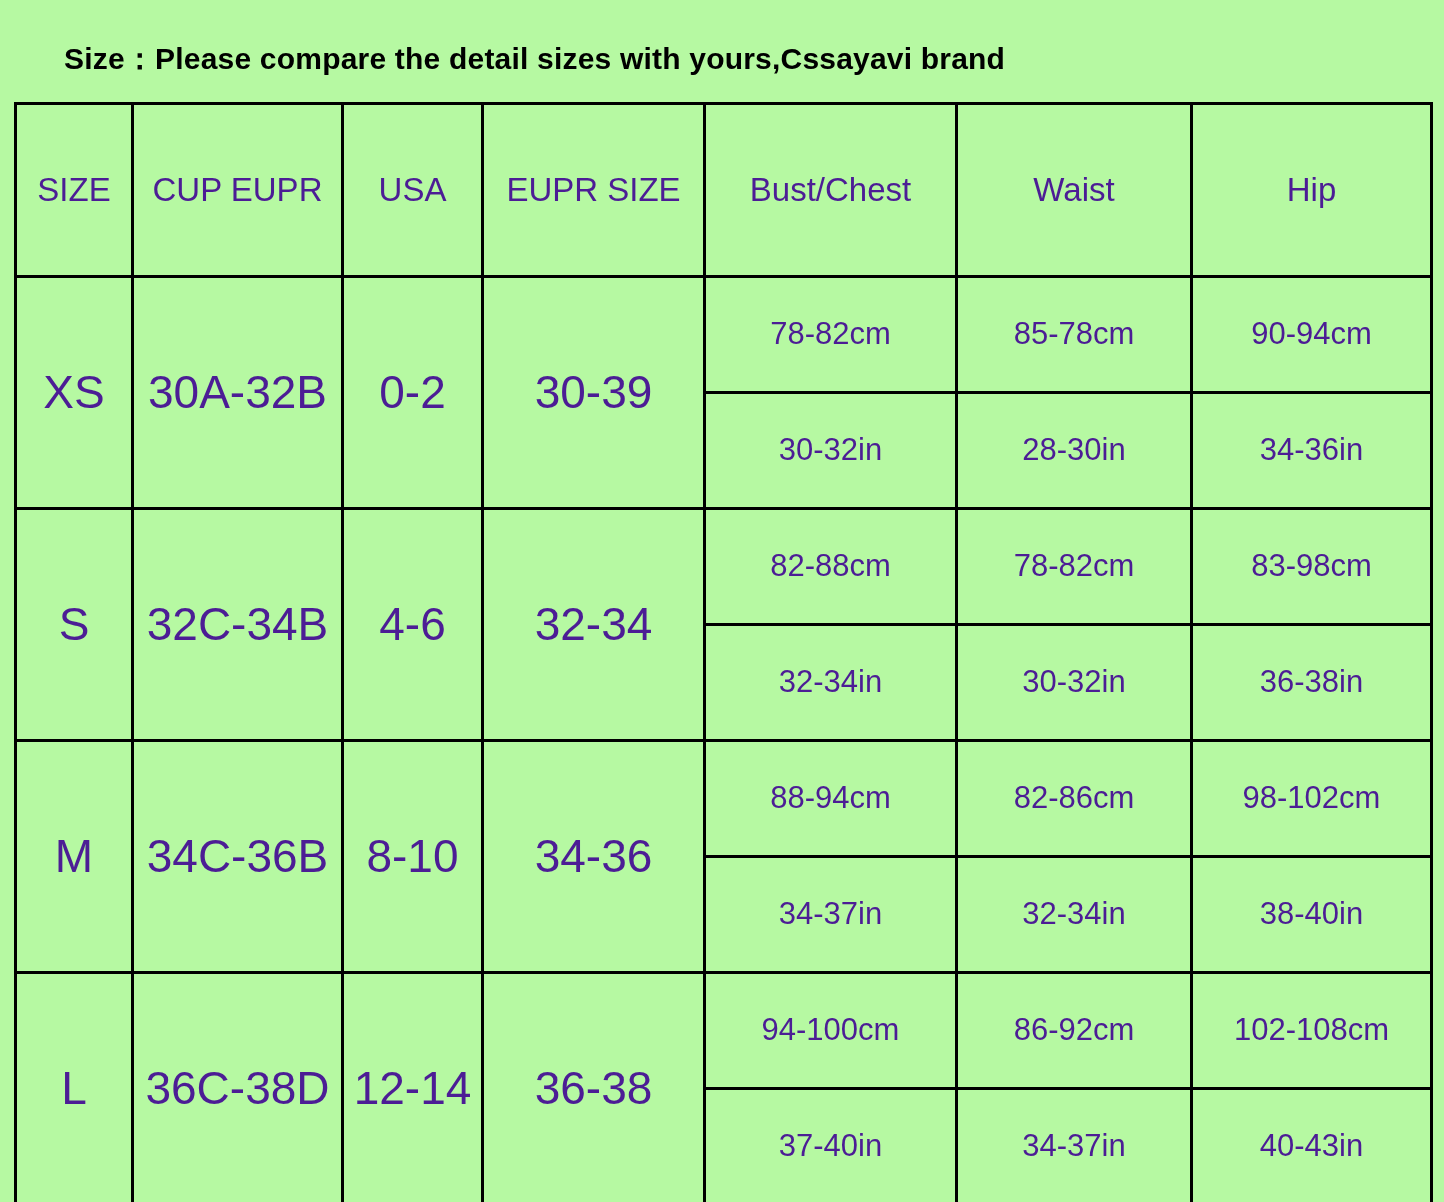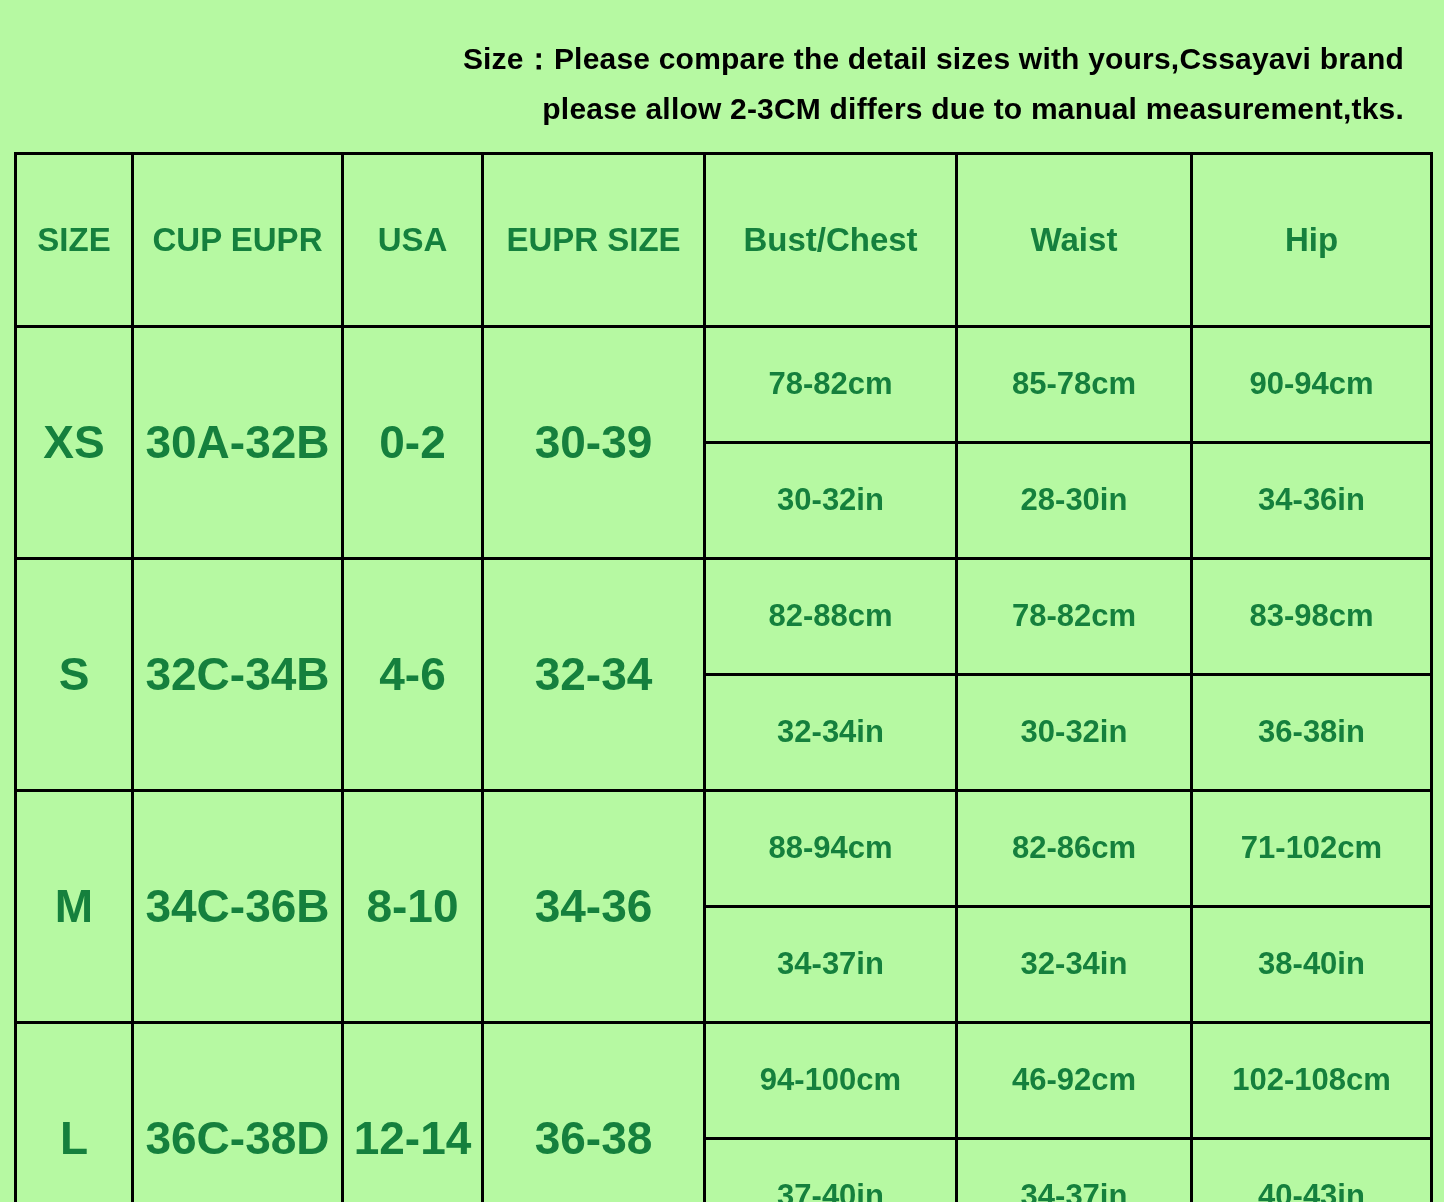--- a/index.html
+++ b/index.html
@@ -15,21 +15,21 @@
   .chart-wrap {
     width: 1444px;
     height: 1202px;
     background: #b6f9a2;
     box-sizing: border-box;
     position: relative;
     overflow: hidden;
   }
   .notice {
     padding: 34px 40px 18px 40px;
-    text-align: right;
+    text-align: left;
     margin-left: 24px;
   }
   .notice-line {
     font-size: 30px;
     font-weight: bold;
     color: #000000;
     line-height: 1.66;
     letter-spacing: 0.2px;
     white-space: nowrap;
   }
@@ -37,22 +37,22 @@
     border-collapse: collapse;
     width: 1416px;
     margin-left: 14px;
     table-layout: fixed;
   }
   table.size-table td,
   table.size-table th {
     border: 3px solid #000000;
     text-align: center;
     vertical-align: middle;
-    color: #15803d;
-    font-weight: bold;
+    color: #4c1d95;
+    font-weight: normal;
     background: #b6f9a2;
     padding: 0;
   }
   thead th {
     height: 170px;
     font-size: 33px;
   }
   td.label-cell {
     font-size: 46px;
   }
@@ -69,21 +69,20 @@
   col.c-waist{ width: 235px; }
   col.c-hip  { width: 240px; }
 </style>
 </head>
 <body>
 
 <div class="chart-wrap">
 
   <div class="notice">
     <div class="notice-line">Size：Please compare the detail sizes with yours,Cssayavi brand</div>
-    <div class="notice-line">please allow 2-3CM differs due to manual measurement,tks.</div>
   </div>
 
   <table class="size-table">
     <colgroup>
       <col class="c-size">
         <col class="c-cup">
         <col class="c-usa">
         <col class="c-eu">
       <col class="c-bust">
         <col class="c-waist">
@@ -132,35 +131,35 @@
         <td class="meas-cell">36-38in</td>
       </tr>
 
       <tr>
         <td class="label-cell" rowspan="2">M</td>
         <td class="label-cell" rowspan="2">34C-36B</td>
         <td class="label-cell" rowspan="2">8-10</td>
         <td class="label-cell" rowspan="2">34-36</td>
         <td class="meas-cell">88-94cm</td>
         <td class="meas-cell">82-86cm</td>
-        <td class="meas-cell">71-102cm</td>
+        <td class="meas-cell">98-102cm</td>
       </tr>
       <tr>
         <td class="meas-cell">34-37in</td>
         <td class="meas-cell">32-34in</td>
         <td class="meas-cell">38-40in</td>
       </tr>
 
       <tr>
         <td class="label-cell" rowspan="2">L</td>
         <td class="label-cell" rowspan="2">36C-38D</td>
         <td class="label-cell" rowspan="2">12-14</td>
         <td class="label-cell" rowspan="2">36-38</td>
         <td class="meas-cell">94-100cm</td>
-        <td class="meas-cell">46-92cm</td>
+        <td class="meas-cell">86-92cm</td>
         <td class="meas-cell">102-108cm</td>
       </tr>
       <tr>
         <td class="meas-cell">37-40in</td>
         <td class="meas-cell">34-37in</td>
         <td class="meas-cell">40-43in</td>
       </tr>
     </tbody>
   </table>
 

